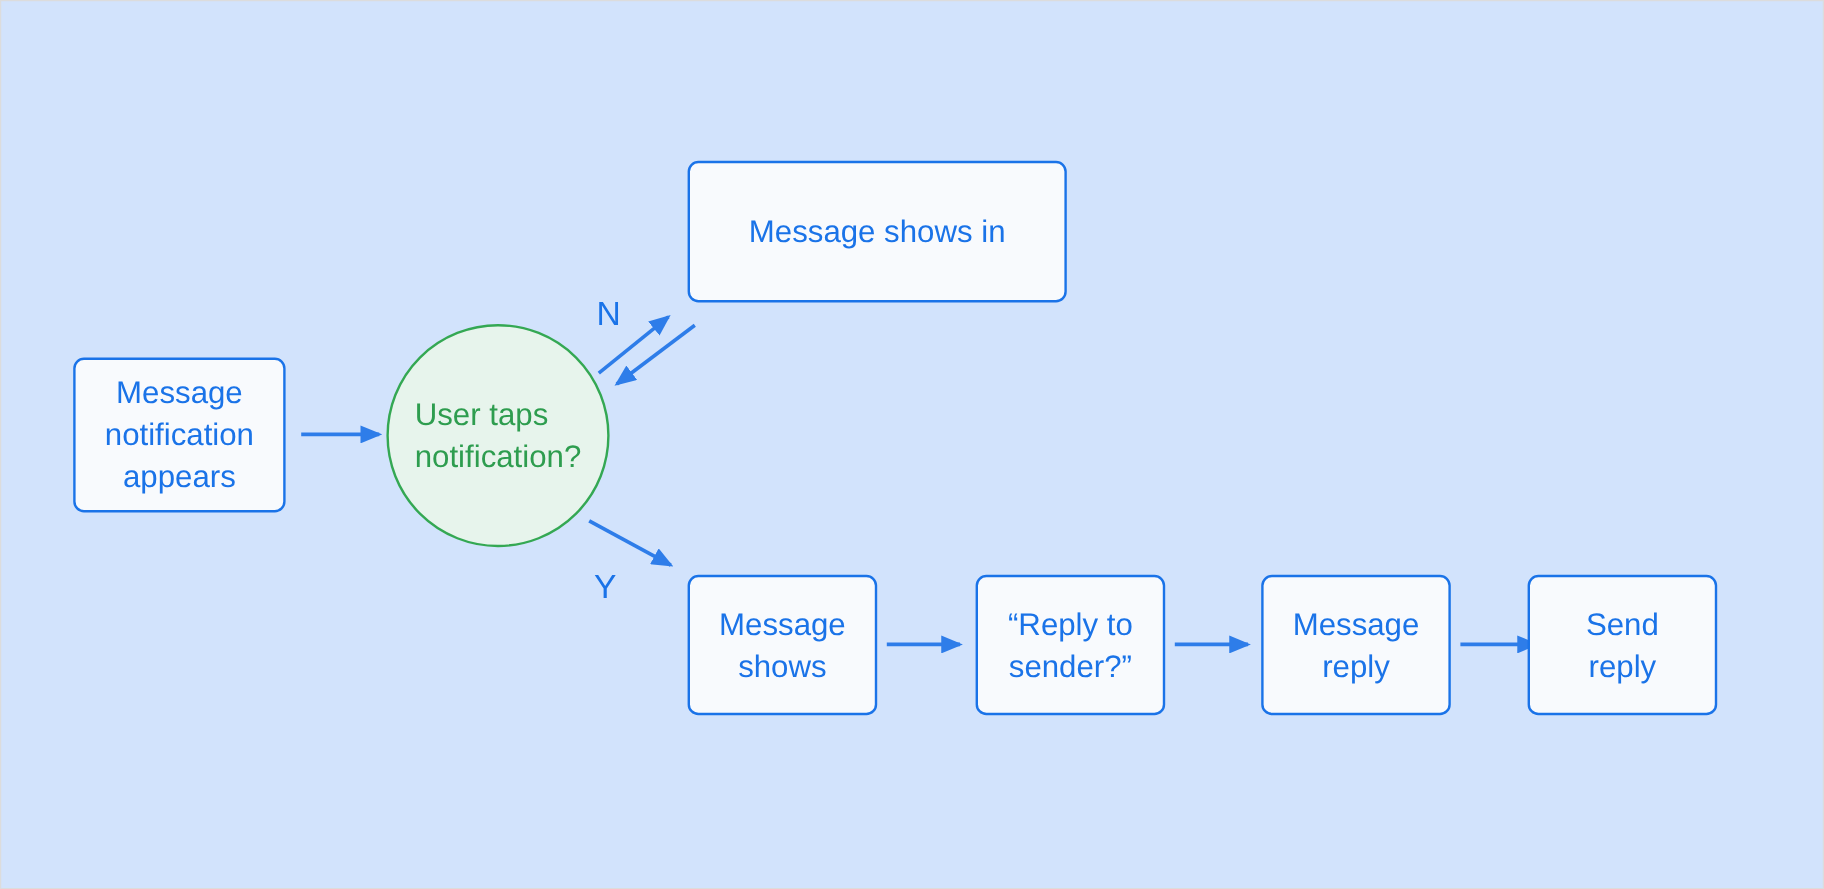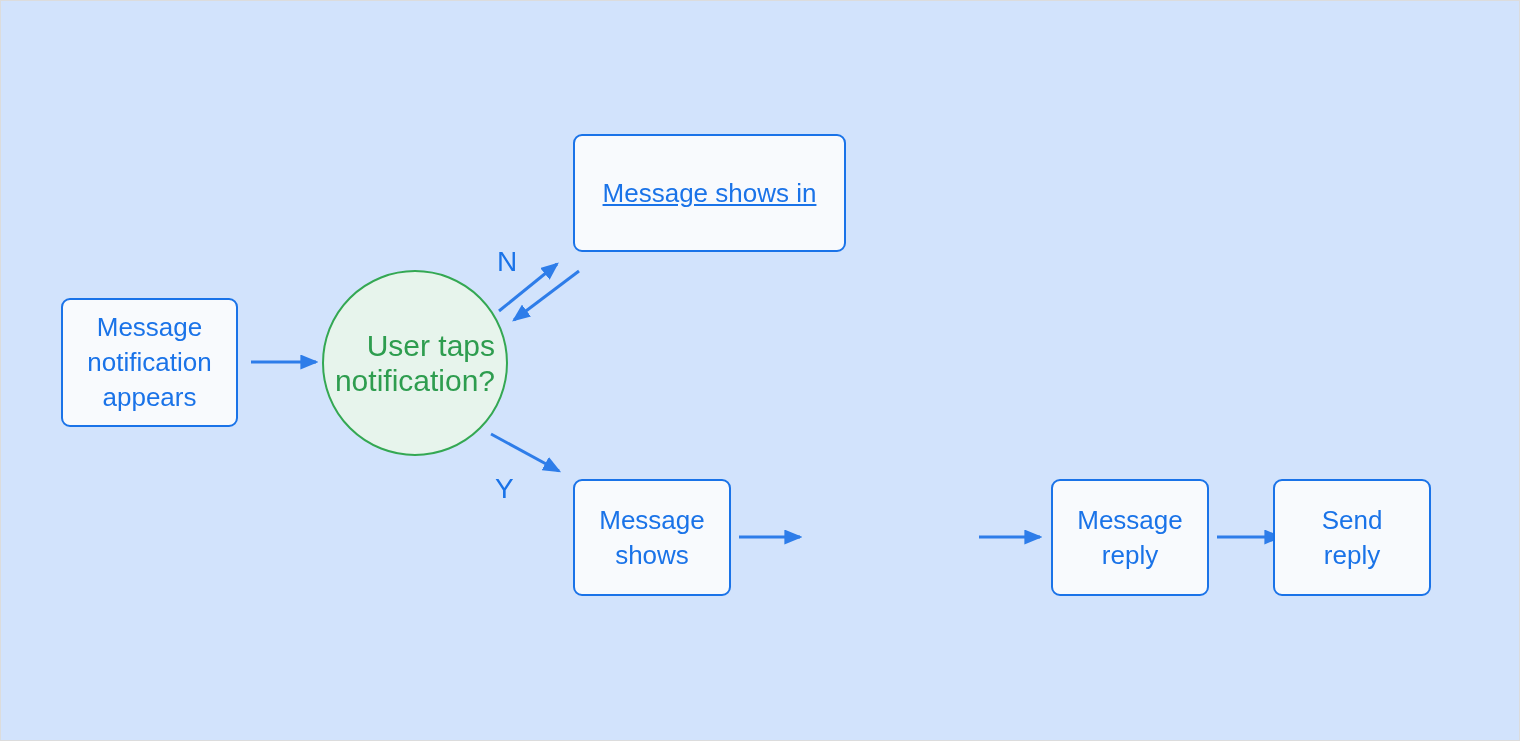--- a/index.html
+++ b/index.html
@@ -28,23 +28,23 @@
   }
   .circle {
     position: absolute;
     box-sizing: border-box;
     background: var(--circle_fill, #e7f4ec);
     border: 2px solid var(--circle_border, #34a853);
     border-radius: 50%;
     display: flex;
     align-items: center;
     justify-content: center;
-    text-align: right;
+    text-align: left;
     color: var(--circle_text, #2e9d4f);
-    font-size: 30px;
+    font-size: 26px;
     line-height: 35px;
   }
   .box span, .circle span { display: block; }
   .edge-label {
     position: absolute;
     color: var(--box_text, #1a73e8);
     font-size: 28px;
     line-height: 32px;
   }
   svg.edges {
@@ -85,33 +85,39 @@
     </div>
   </div>
 
   <div class="circle" style="left:321px; top:269px; width:186px; height:186px;">
     <div>
       <span>User taps</span>
       <span>notification?</span>
     </div>
   </div>
 
-  <div class="box" style="left:572px; top:133px; width:273px; height:118px;text-decoration:underline;">
+  <div class="box" style="left:572px; top:133px; width:316px; height:118px;">
     <div>
       <span>Message shows in</span>
     </div>
   </div>
 
   <div class="box" style="left:572px; top:478px; width:158px; height:117px;">
     <div>
       <span>Message</span>
       <span>shows</span>
     </div>
   </div>
 
+  <div class="box" style="left:812px; top:478px; width:158px; height:117px;">
+    <div>
+      <span>“Reply to</span>
+      <span>sender?”</span>
+    </div>
+  </div>
 
   <div class="box" style="left:1050px; top:478px; width:158px; height:117px;">
     <div>
       <span>Message</span>
       <span>reply</span>
     </div>
   </div>
 
   <div class="box" style="left:1272px; top:478px; width:158px; height:117px;">
     <div>

